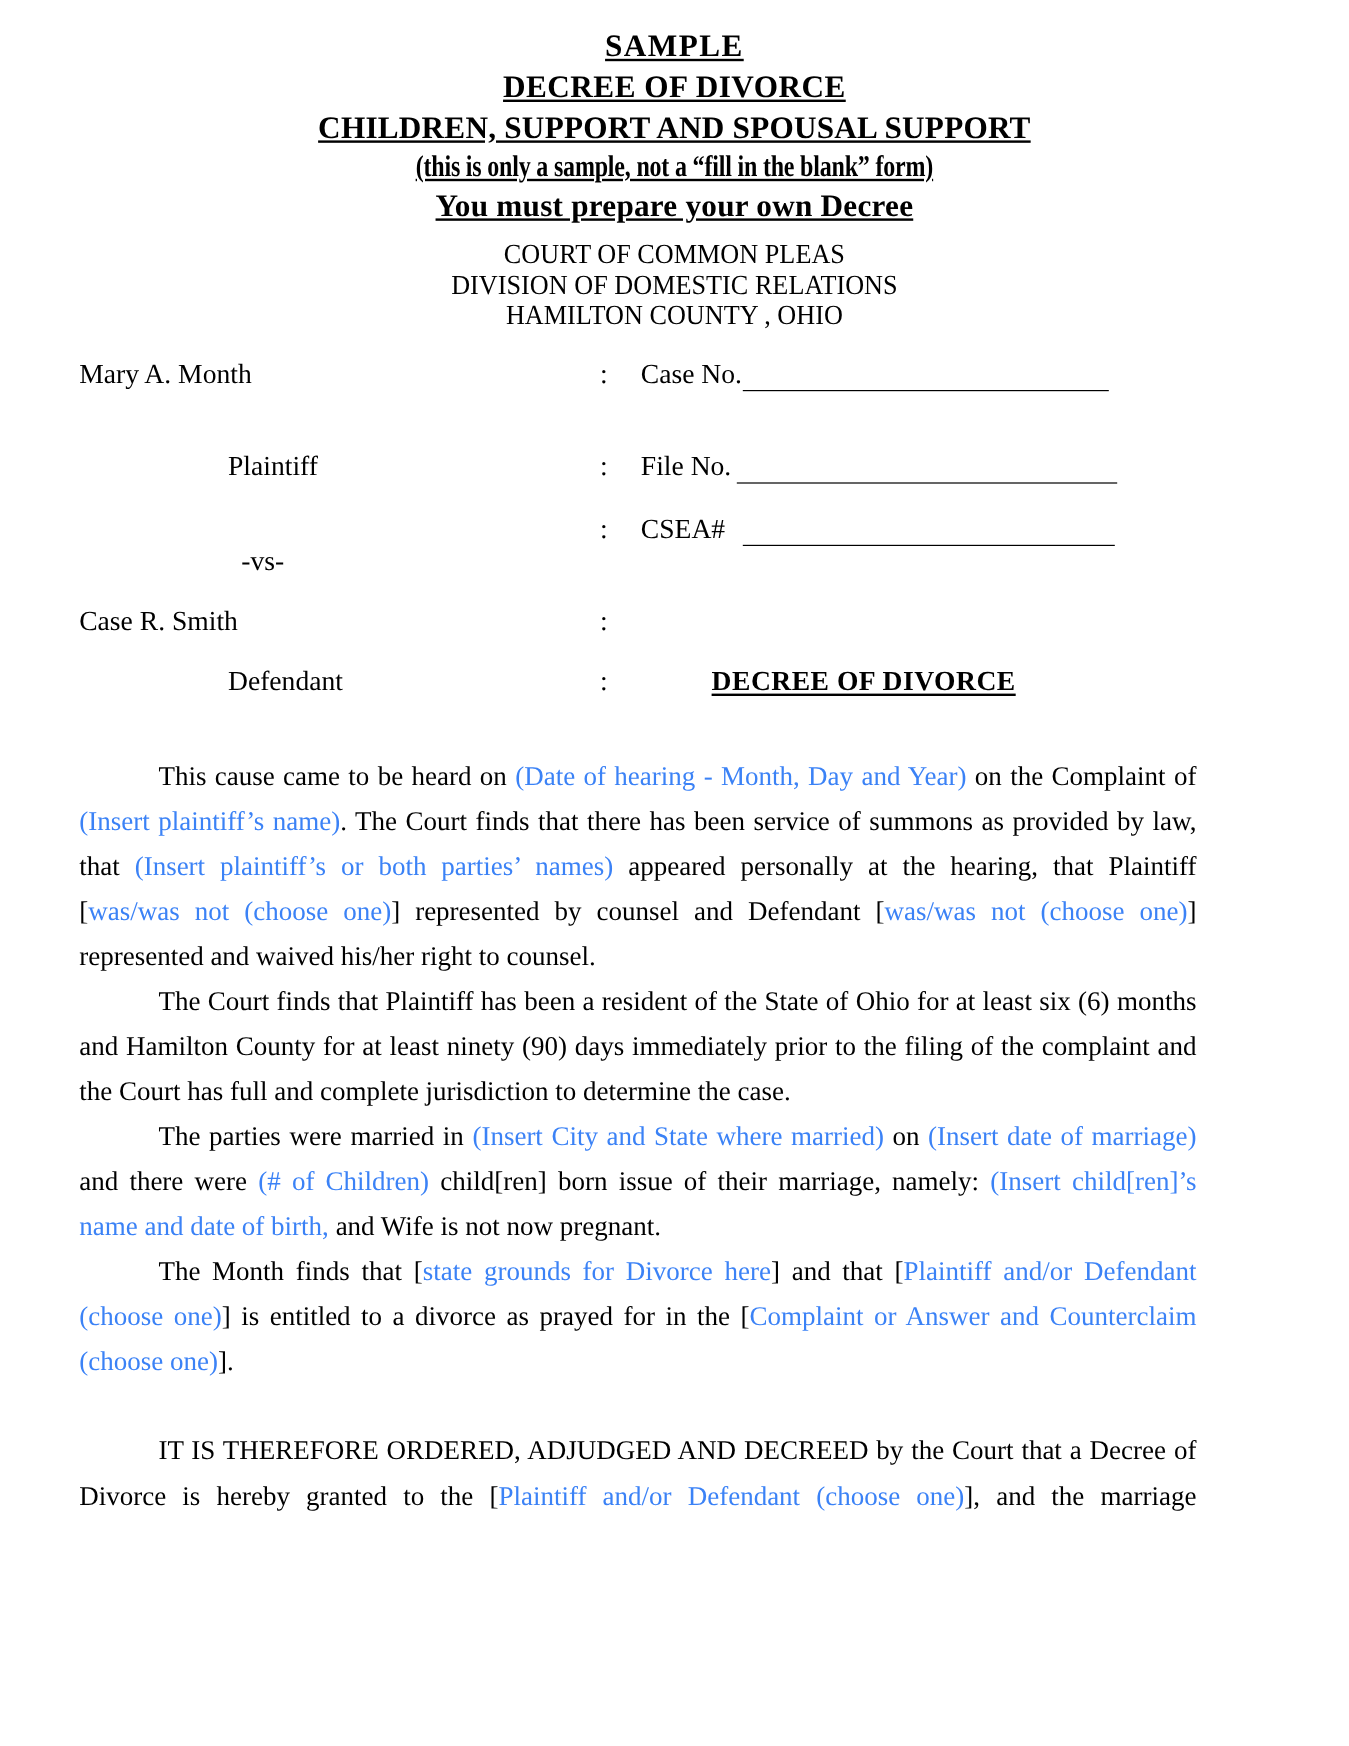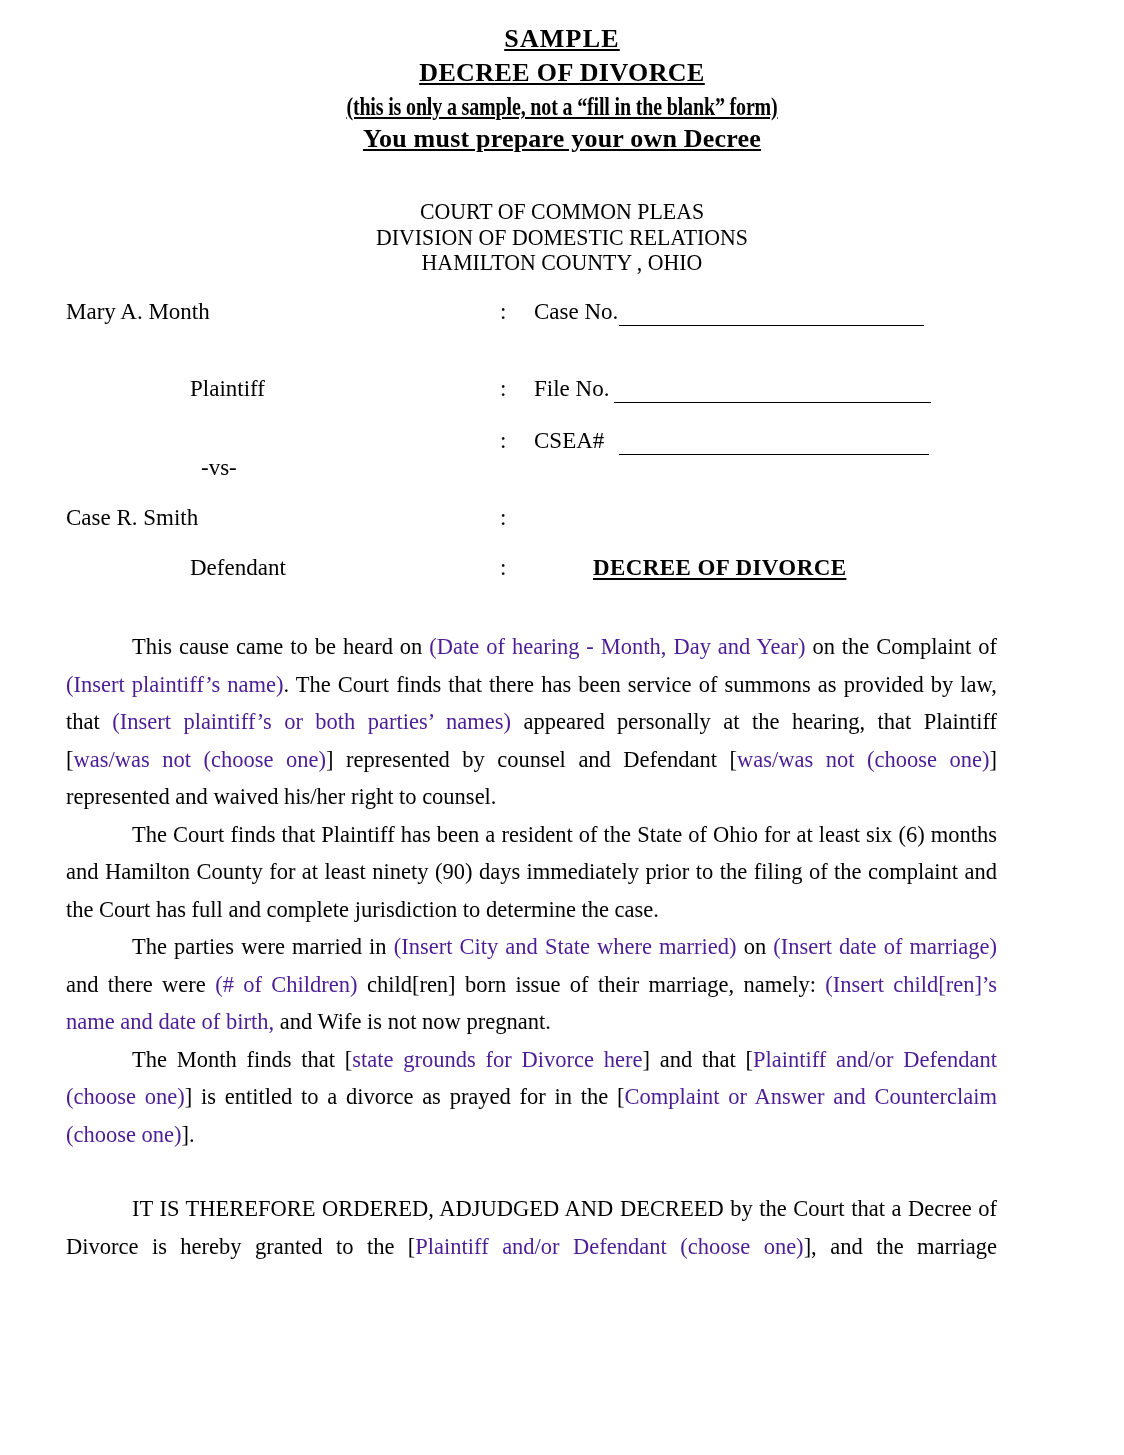--- a/index.html
+++ b/index.html
@@ -113,21 +113,21 @@
     font-size: 22.5px;
   }
   p.para {
     margin: 0;
     text-align: justify;
     text-justify: inter-word;
     line-height: 37.5px;
     text-indent: 66px;
   }
   p.para.gap { margin-top: 37px; }
-  .red { color: #4c1d95; }
+  .red { color: #3b82f6; }
 
   
   .footer-form {
     position: absolute;
     left: 138px;
     top: 1404px;
     font-size: 18.5px;
     white-space: nowrap;
     transform: scaleX(0.93);
     transform-origin: left top;
@@ -144,20 +144,21 @@
   }
 </style>
 </head>
 <body>
 
 <div class="page">
 
   <div class="title-block">
     <div class="t-line t1"><span class="u">SAMPLE</span></div>
     <div class="t-line t2"><span class="u">DECREE OF DIVORCE</span></div>
+    <div class="t-line t3"><span class="u">CHILDREN, SUPPORT AND SPOUSAL SUPPORT</span></div>
     <div class="t-line t4"><span class="u">(this is only a sample, not a “fill in the blank” form)</span></div>
     <div class="t-line t5"><span class="u">You must prepare your own Decree</span></div>
   </div>
 
   <div class="court-block">
     <div>COURT OF COMMON PLEAS</div>
     <div>DIVISION OF DOMESTIC RELATIONS</div>
     <div>HAMILTON COUNTY , OHIO</div>
   </div>
 

